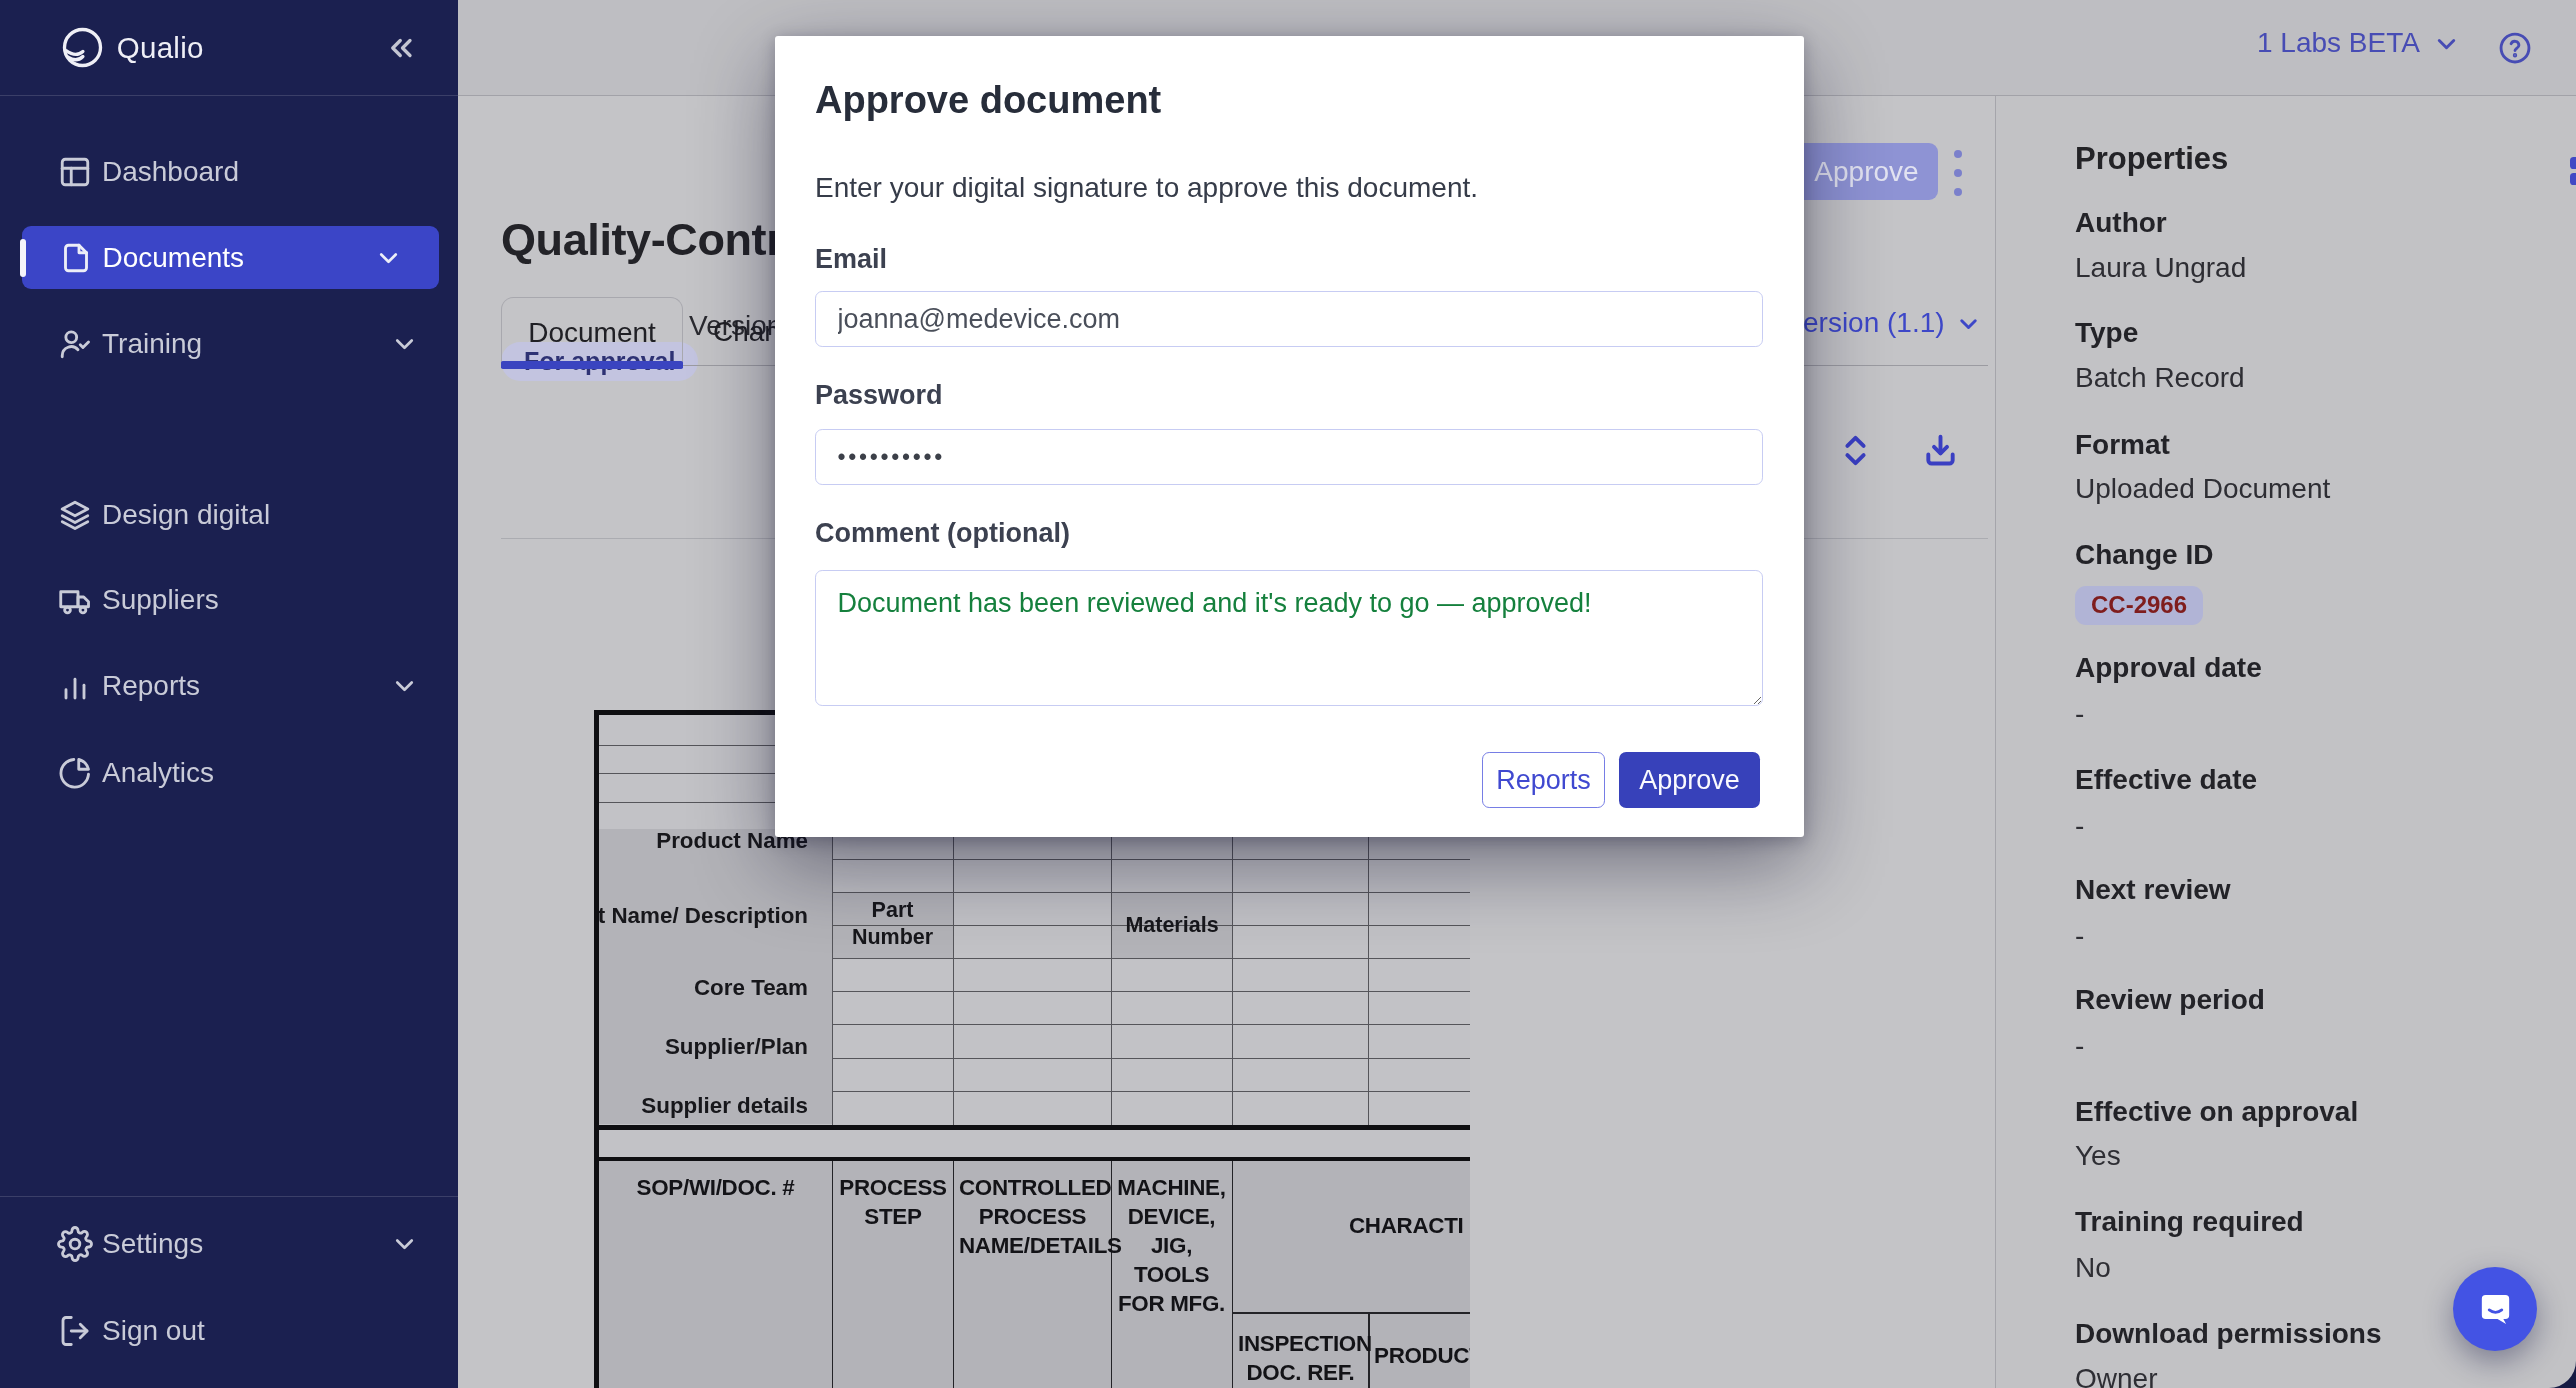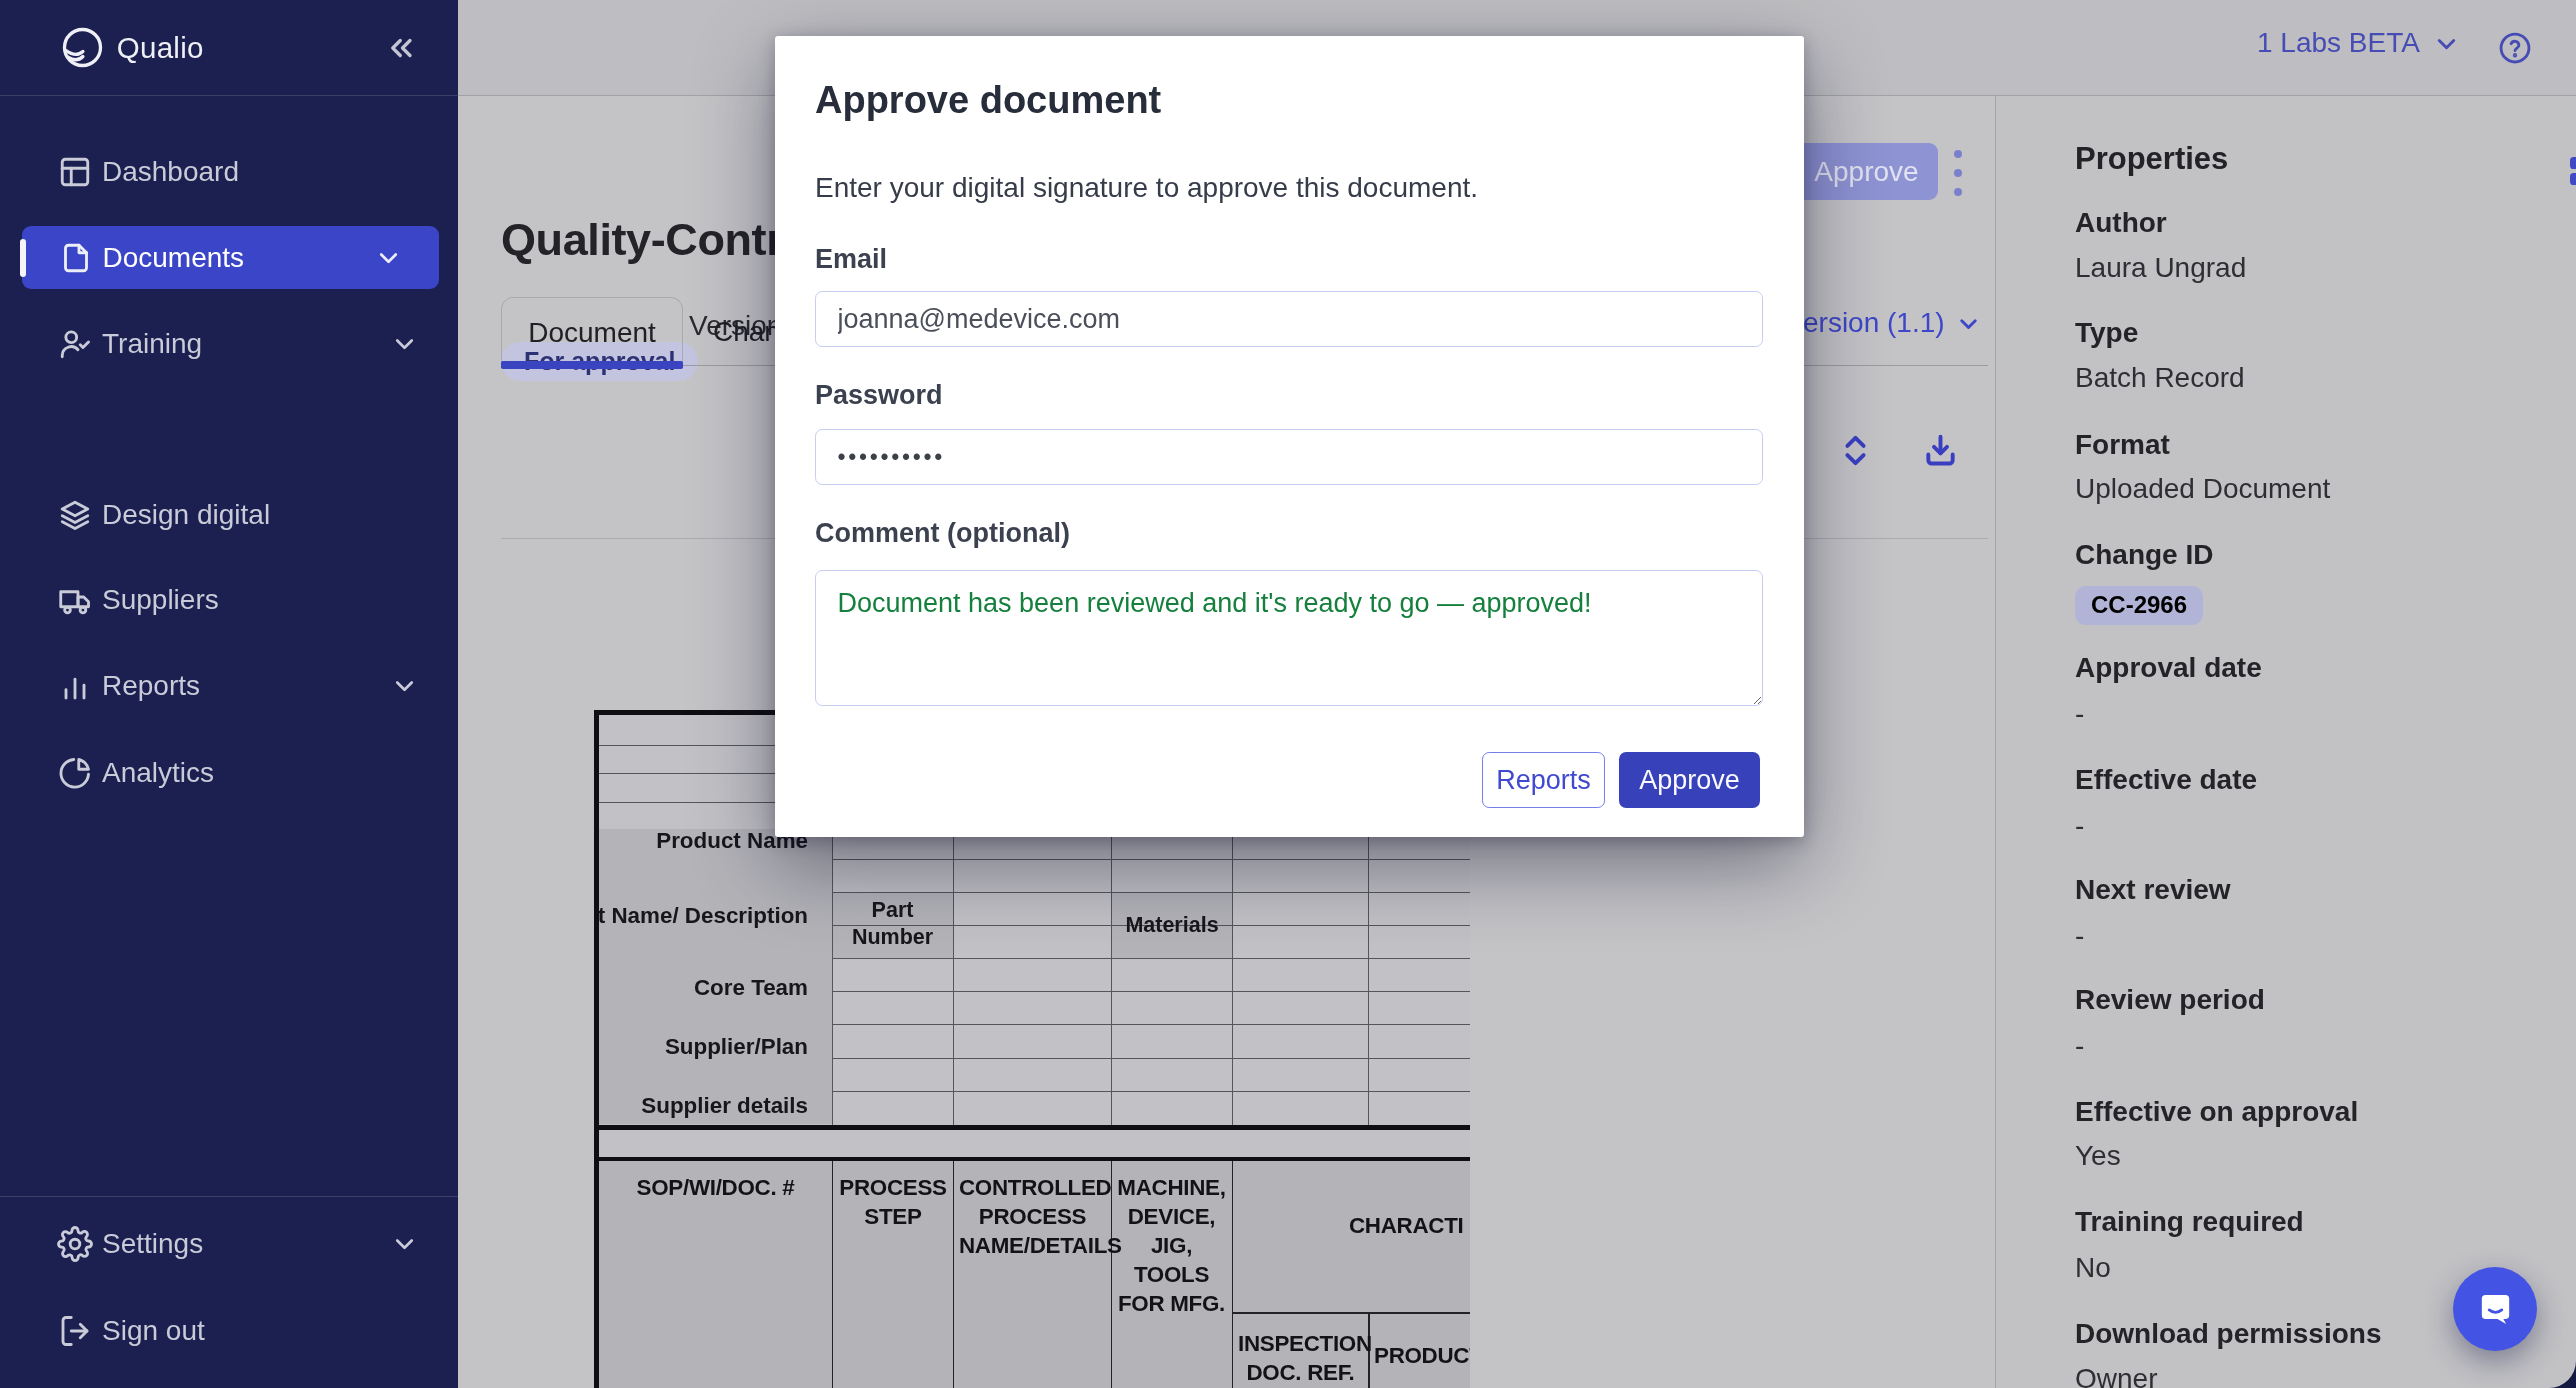--- a/index.html
+++ b/index.html
@@ -63,21 +63,21 @@
   .t-center { position:absolute; font-weight:700; color:#17171B; font-size:21.5px; text-align:center; line-height:27px; }
   .proc-head { position:absolute; font-weight:700; color:#131317; font-size:22.4px; text-align:center; line-height:29px; letter-spacing:-0.3px; }
 
   
   .props { position:absolute; left:1995px; top:96px; width:581px; height:1292px; background:#C2C2C5;
     border-left:1.8px solid #A5A5AB; border-bottom-right-radius:27px; overflow:hidden; z-index:6; }
   .props-title { position:absolute; left:79px; top:45px; font-size:31px; font-weight:700; color:#232327; }
   .p-label { position:absolute; left:79px; font-size:28px; font-weight:700; color:#232328; white-space:nowrap; }
   .p-value { position:absolute; left:79px; font-size:28px; color:#2E2E34; white-space:nowrap; }
   .p-badge { position:absolute; left:79px; background:#B1B4D6; border-radius:11px; padding:5.4px 16px;
-    font-size:24px; font-weight:700; color:#000000; cursor:pointer; }
+    font-size:24px; font-weight:700; color:#7f1d1d; cursor:pointer; }
   .edge-dash { position:absolute; right:-2.7px; width:9px; height:11.6px; border-radius:3.6px; background:#4249C5; }
 
   
   .modal { position:absolute; left:775px; top:36px; width:1029px; height:801px; background:#FFFFFF; border-radius:3px;
     box-shadow:0 27px 81px rgba(10,12,40,.45), 0 3.6px 16px rgba(10,12,40,.25); z-index:50; }
   .m-title { position:absolute; left:40px; top:43px; font-size:38px; font-weight:700; color:#272D3A; }
   .m-subtitle { position:absolute; left:40px; top:136px; font-size:28px; color:#363C49; }
   .m-label { position:absolute; left:40px; font-size:27px; font-weight:600; color:#3C4150; }
   .m-input { position:absolute; left:40px; width:948px; height:56px; border:1.8px solid #C7CCF3; border-radius:7.2px;
     padding:0 21.5px; font-family:"Liberation Sans",sans-serif; font-size:27px; color:#4A4F5A; background:#FFFFFF; outline:none; }

